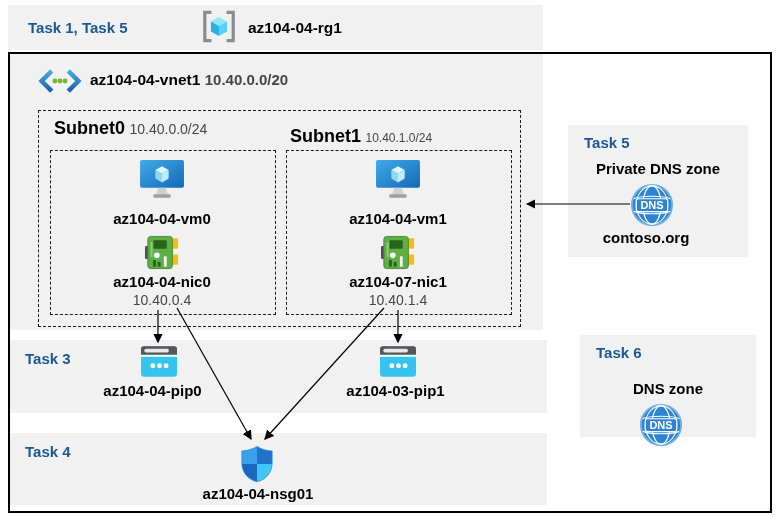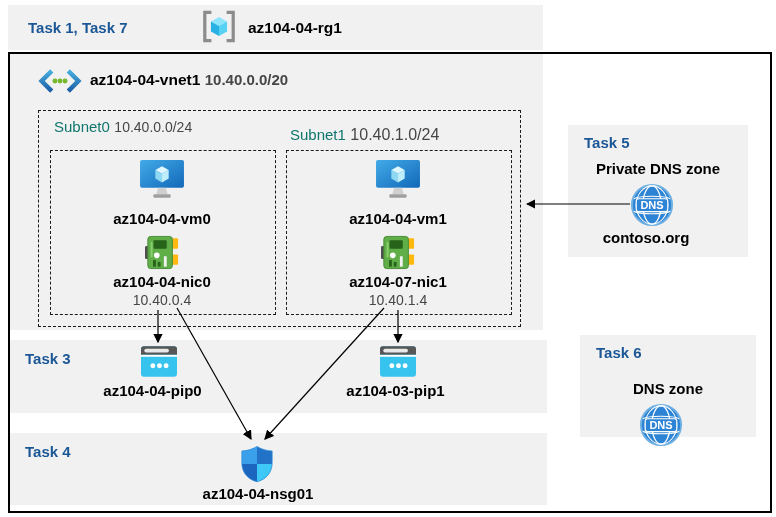--- a/index.html
+++ b/index.html
@@ -2,34 +2,34 @@
 <html><head>
 <meta charset="utf-8">
 <style>
   html,body{margin:0;padding:0;background:#fff;}
   #page{position:relative;width:776px;height:517px;background:#fff;overflow:hidden;
         font-family:"Liberation Sans",sans-serif;}
   .abs{position:absolute;}
   .band{background:#f1f1f1;}
   .task-label{font-weight:700;font-size:15px;color:#1b5796;white-space:nowrap;}
   .name{font-weight:700;font-size:15px;color:#000;white-space:nowrap;}
-  .name14{font-weight:400;font-size:15px;color:#0f766e;white-space:nowrap;}
+  .name14{font-weight:700;font-size:18px;color:#000000;white-space:nowrap;}
   .ip{font-weight:400;font-size:14px;color:#464646;white-space:nowrap;}
   .center{text-align:center;}
   .mainbox{border:2px solid #000;background:transparent;}
   .dashed{border:1px dashed #1a1a1a;background:transparent;}
   svg{display:block;}
 </style>
 </head>
 <body>
 
 <div id="page">
 
   <div class="abs band" style="left:8px;top:5px;width:535px;height:45px;">
-    <div class="abs task-label" style="left:20px;top:14px;">Task 1, Task 7</div>
+    <div class="abs task-label" style="left:20px;top:14px;">Task 1, Task 5</div>
     <div class="abs" style="left:193px;top:5px;">
       <svg width="36" height="33" viewBox="0 0 38 34">
         <path d="M11,2 H4 V32 H11" stroke="#8c8c8c" stroke-width="3.4" fill="none"></path>
         <path d="M27,2 H34 V32 H27" stroke="#8c8c8c" stroke-width="3.4" fill="none"></path>
         <polygon points="19,7 27.5,11.8 19,16.6 10.5,11.8" fill="#8ce5fa"></polygon>
         <polygon points="10.5,11.8 19,16.6 19,27 10.5,22.2" fill="#28b2e3"></polygon>
         <polygon points="27.5,11.8 19,16.6 19,27 27.5,22.2" fill="#55d2f4"></polygon>
       </svg>
     </div>
     <div class="abs name" style="left:240px;top:14px;font-size:15.5px;">az104-04-rg1</div>
@@ -62,21 +62,21 @@
   <div class="abs dashed" style="left:38px;top:110px;width:481px;height:215px;"></div>
 
   <div class="abs" style="left:54px;top:118px;">
     <span class="name14">Subnet0</span>
     <span class="ip" style="font-size:14px;">10.40.0.0/24</span>
   </div>
   <div class="abs dashed" style="left:50px;top:150px;width:224px;height:163px;"></div>
 
   <div class="abs" style="left:290px;top:126px;">
     <span class="name14">Subnet1</span>
-    <span class="ip" style="font-size:16px;">10.40.1.0/24</span>
+    <span class="ip" style="font-size:12px;">10.40.1.0/24</span>
   </div>
   <div class="abs dashed" style="left:286px;top:150px;width:224px;height:163px;"></div>
 
   <div class="abs" style="left:139px;top:159px;">
     <svg width="46" height="42" viewBox="0 0 48 44">
       <defs>
         <linearGradient id="vmg0" x1="0" y1="0" x2="1" y2="1">
           <stop offset="0" stop-color="#42abe8"></stop>
             <stop offset="1" stop-color="#1268b8"></stop>
         </linearGradient>

